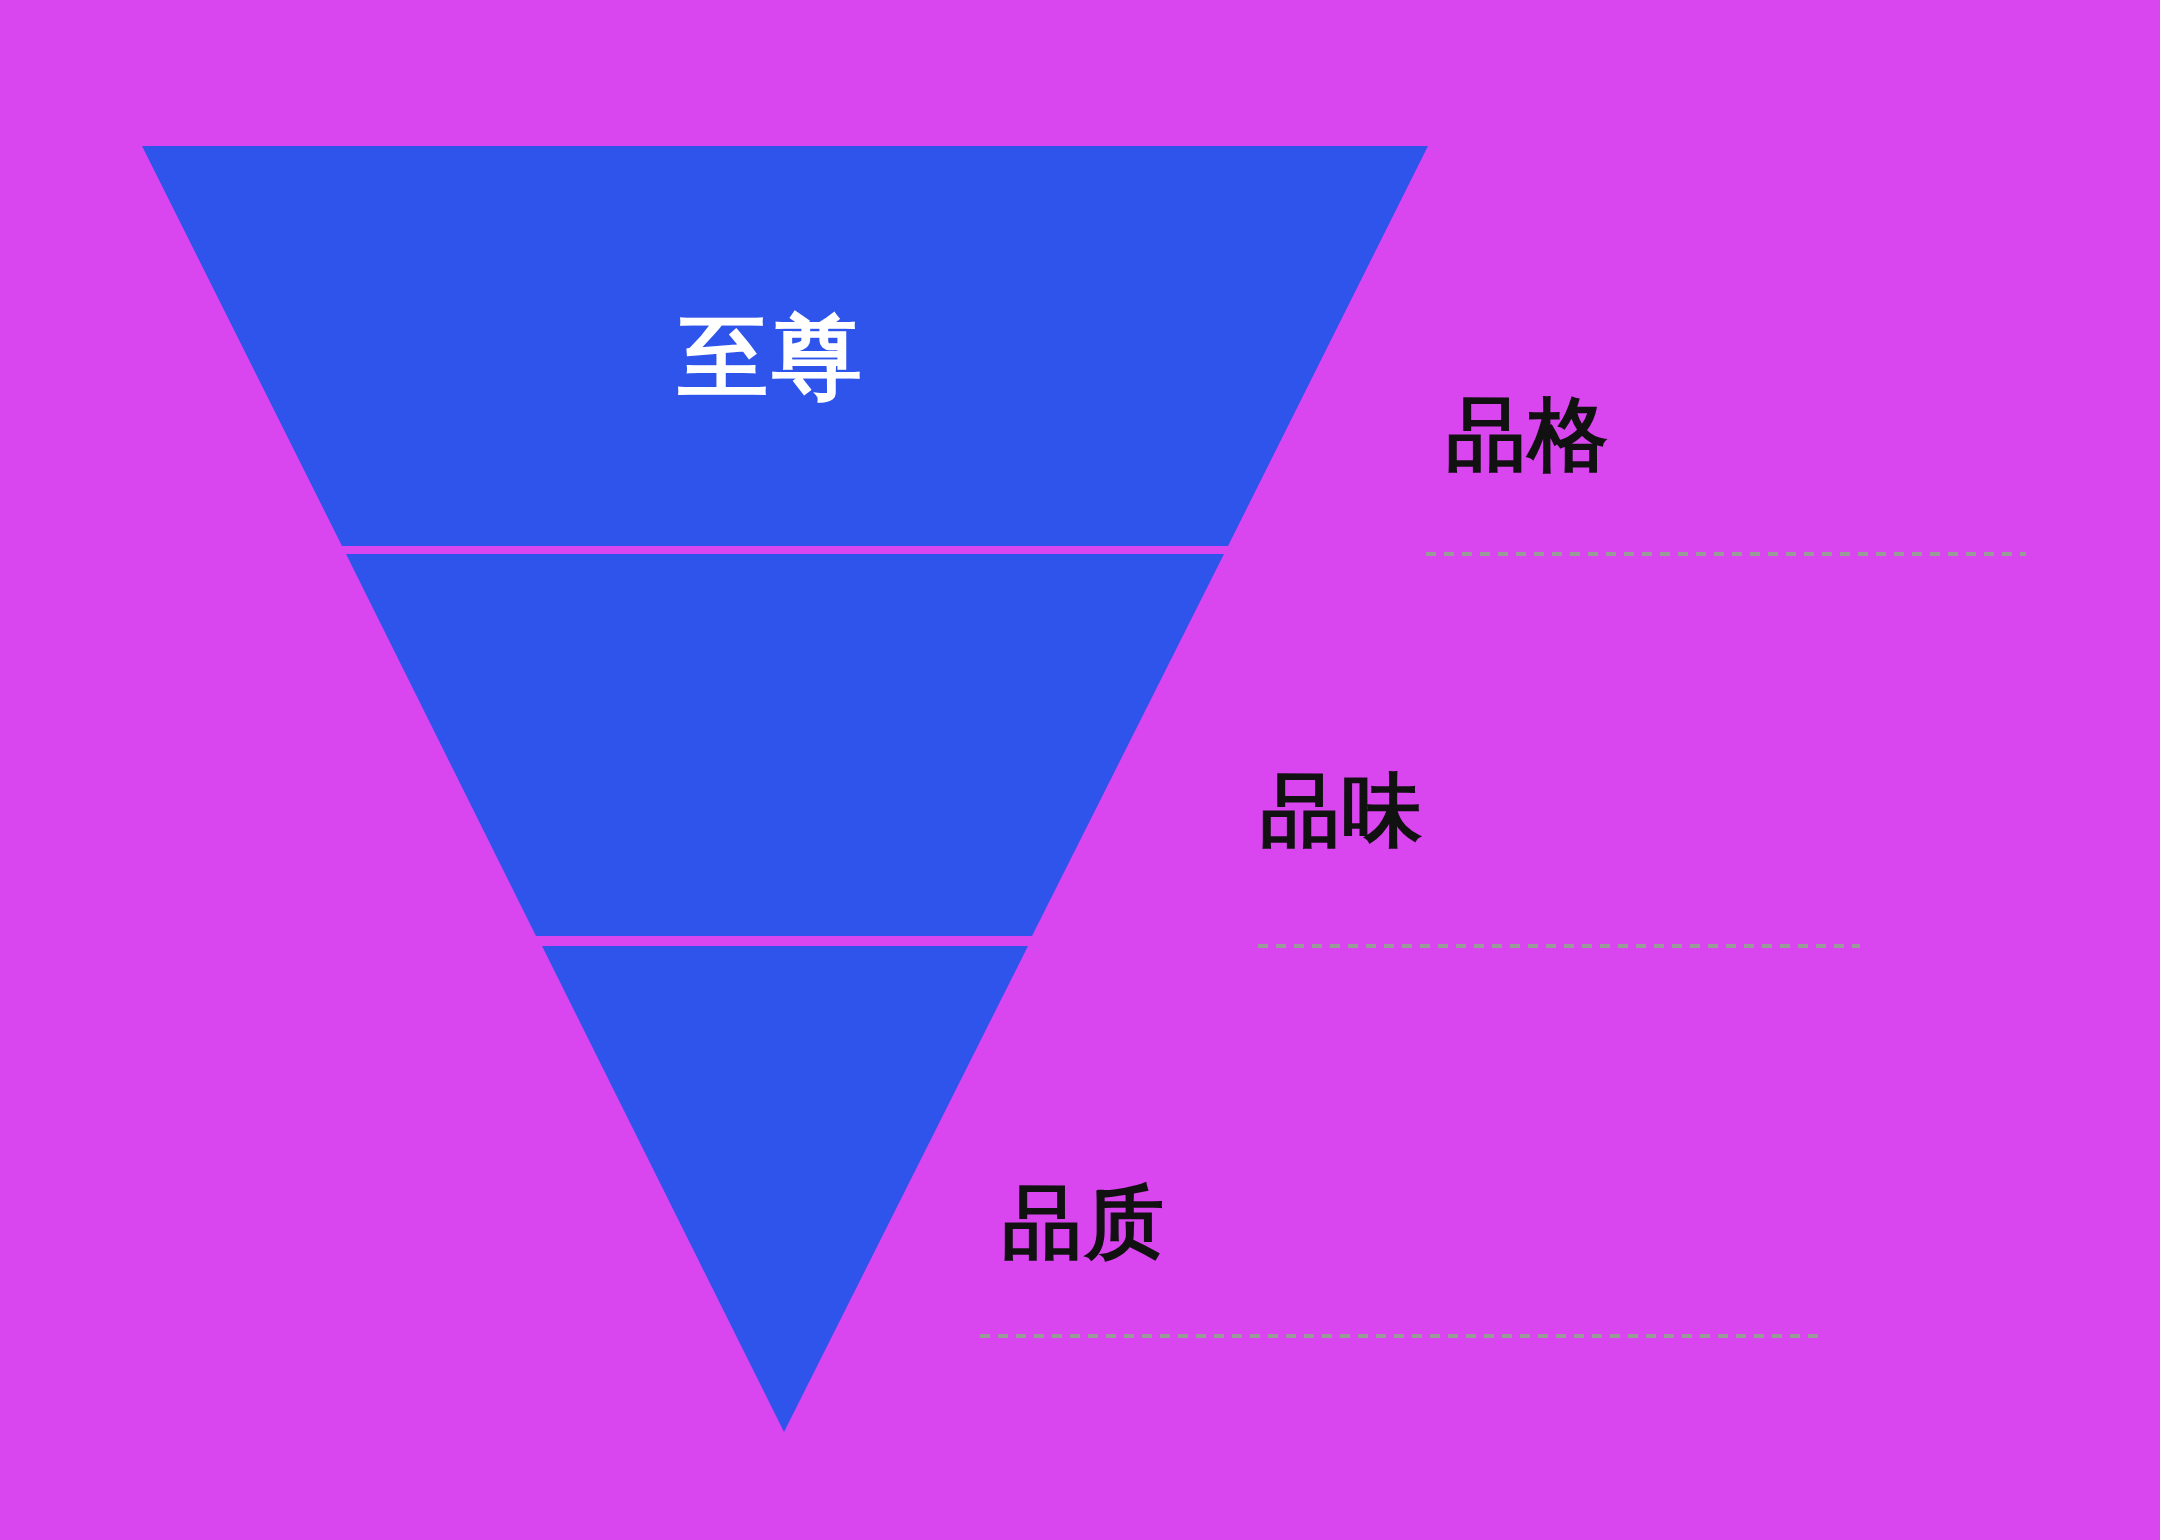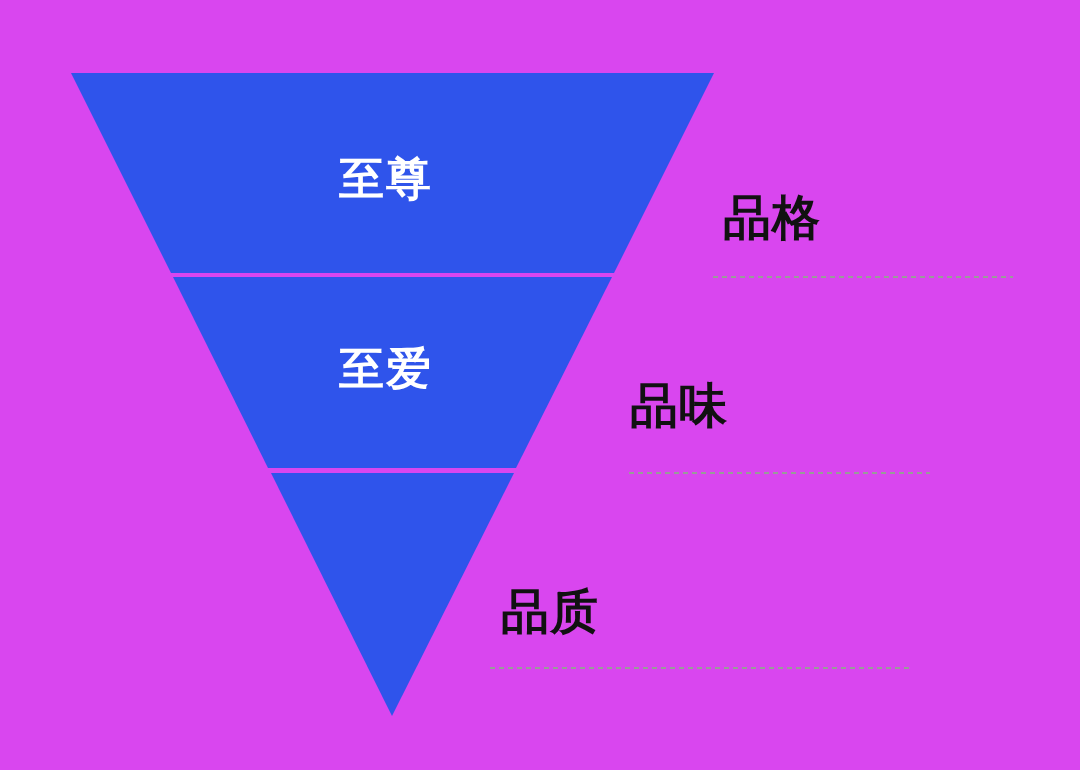--- a/index.html
+++ b/index.html
@@ -27,21 +27,21 @@
     text-align: center;
     font-size: 45px;
     line-height: 45px;
     font-weight: 700;
     color: #ffffff;
     letter-spacing: 2px;
     white-space: nowrap;
   }
   .side-label {
     position: absolute;
-    font-size: 48px;
+    font-size: 40px;
     line-height: 36px;
     font-weight: 700;
     color: #111111;
     letter-spacing: 1px;
     white-space: nowrap;
   }
   .dashed-line {
     position: absolute;
     height: 2px;
     background: repeating-linear-gradient(
@@ -57,21 +57,20 @@
 <div class="canvas">
 
   <svg class="funnel-svg" width="1080" height="770" viewBox="0 0 1080 770">
     <polygon points="71,73 714,73 614,273 171,273" fill="#2F54EB"></polygon>
     <polygon points="173,277 612,277 516,468 268,468" fill="#2F54EB"></polygon>
     <polygon points="271,473 514,473 392,716" fill="#2F54EB"></polygon>
   </svg>
 
   <div class="tier-label" style="top:156px;">至尊</div>
 
-  <div class="tier-label" style="top:346px;">至爱</div>
 
 
   <div class="side-label" style="left:723px; top:200px;">品格</div>
   <div class="dashed-line" style="left:713px; top:276px; width:300px;"></div>
 
   <div class="side-label" style="left:630px; top:388px;">品味</div>
   <div class="dashed-line" style="left:629px; top:472px; width:301px;"></div>
 
   <div class="side-label" style="left:501px; top:594px;">品质</div>
   <div class="dashed-line" style="left:490px; top:667px; width:422px;"></div>

